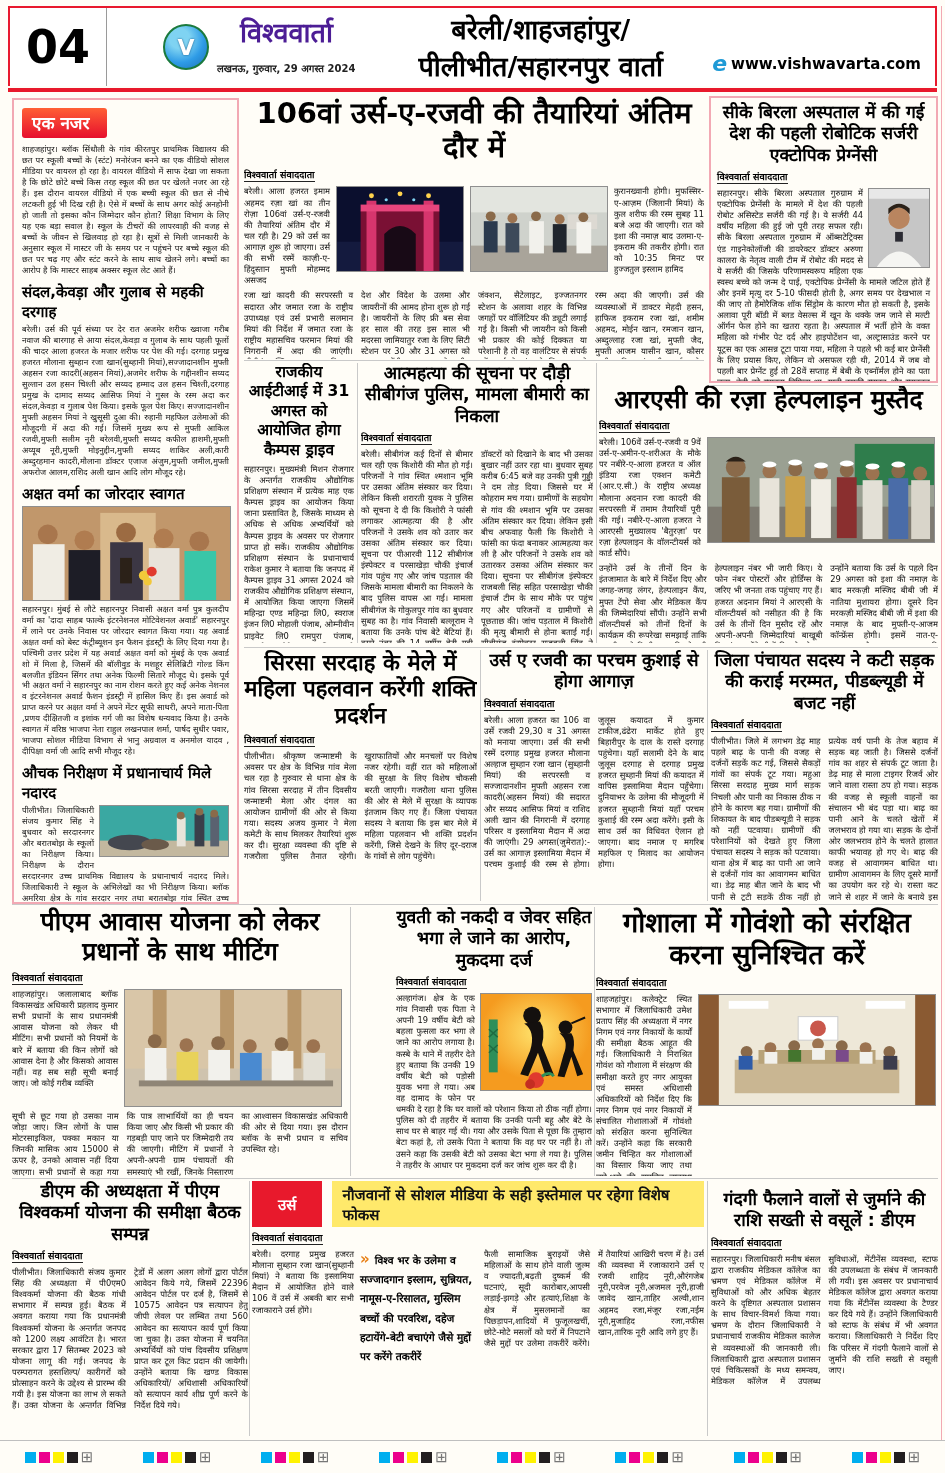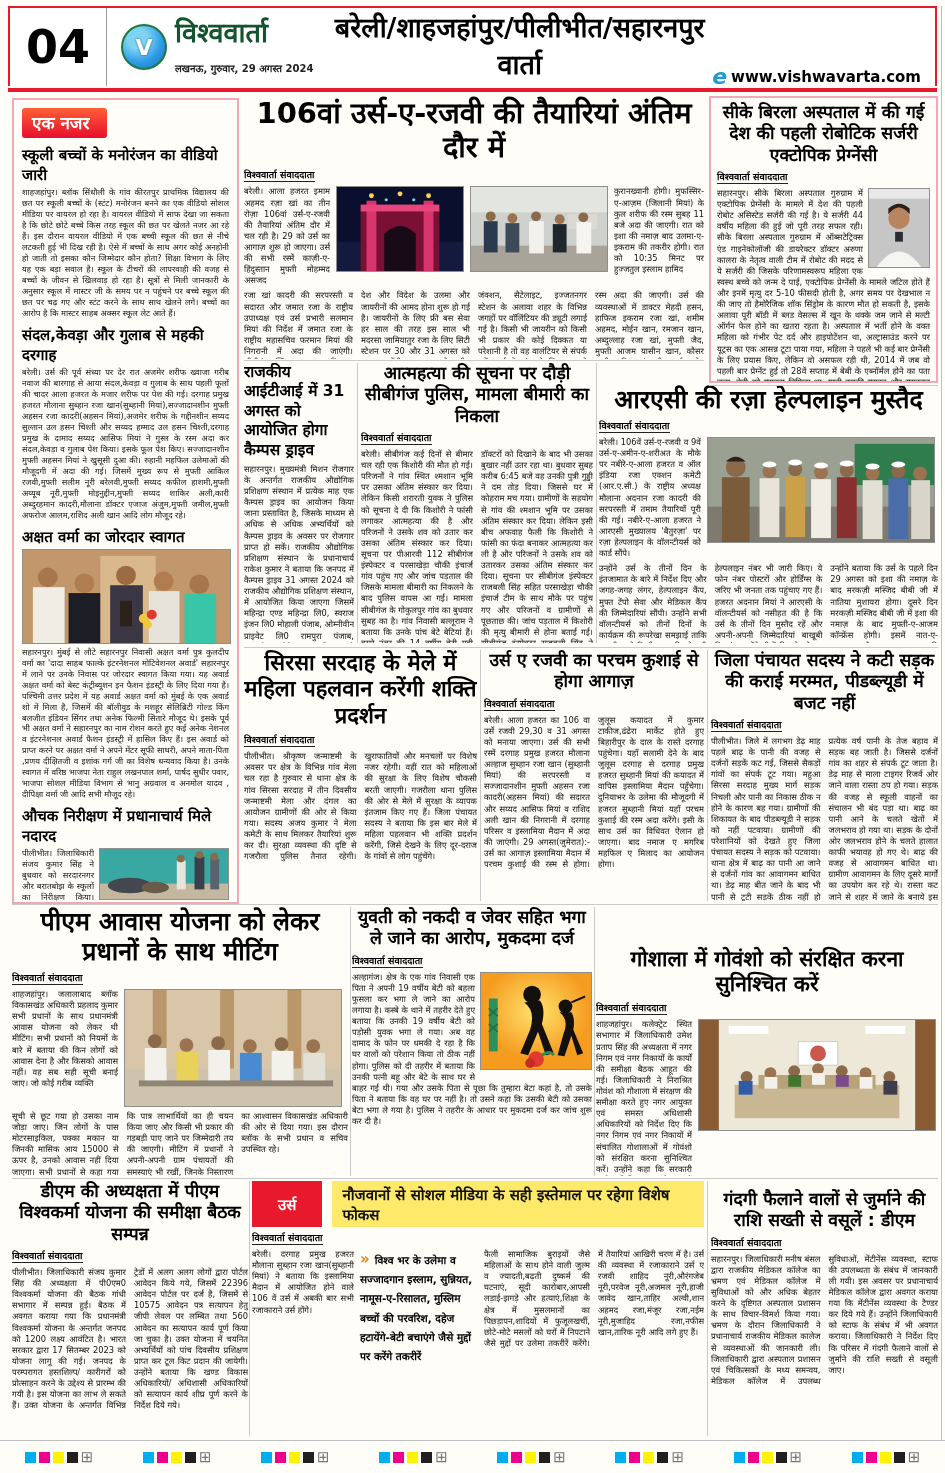--- a/index.html
+++ b/index.html
@@ -4,37 +4,37 @@
 <style>
   * { margin:0; padding:0; box-sizing:border-box; }
   html,body { background:#d9d9d9; }
   .page {
     position:relative; width:945px; height:1473px; margin:0 auto;
     background:#fffdf7; overflow:hidden;
     font-family:"DejaVu Sans", sans-serif; color:#111;
   }
   .abs { position:absolute; overflow:hidden; }
   
-  .masthead { display:flex; border:2px solid #e8192c; border-bottom:none; background:#fff; }
+  .masthead { display:flex; align-items:center; border:2px solid #e8192c; border-bottom:none; background:#fff;gap:42px; }
   .pageno { font-size:46px; font-weight:700; color:#000; padding:0 16px; line-height:1; border-right:1.5px solid #9a9a9a; align-self:stretch; display:flex; align-items:center; }
   .brand { display:flex; align-items:center; gap:8px; padding:0 14px; }
   .globe { width:46px; height:46px; border-radius:50%; background:radial-gradient(circle at 35% 30%, #7fd3f2 0 25%, #2e9be6 60%, #1c6fb4 100%); position:relative; border:2px solid #1b7a3d; }
   .globe span { position:absolute; inset:0; display:flex; align-items:center; justify-content:center; color:#fff; font-weight:700; font-size:22px; text-shadow:0 0 2px #0a4a7a; }
-  .brand-txt .nm { font-size:27px; font-weight:700; color:#14532d; line-height:1.05; }
+  .brand-txt .nm { font-size:27px; font-weight:700; color:#4c1d95; line-height:1.05;margin-left:23px; }
   .brand-txt .ed { font-size:10px; font-weight:700; color:#222; margin-top:13px; }
   .mast-title { flex:1; text-align:center; font-size:27px; font-weight:700; color:#000; }
   .mast-site { display:flex; align-items:flex-end; gap:4px; padding-right:14px; margin-top:34px; }
   .e-icon { font-size:22px; font-weight:700; font-style:italic; color:#1f9ad6; line-height:0.8; }
   .site-txt { font-size:15px; font-weight:700; color:#000; }
   .mast-rule { background:#e8192c; }
   
   .h-xl { font-size:29px; font-weight:700; text-align:center; line-height:1.18; color:#000; }
   .h-lg { font-size:22px; font-weight:700; text-align:center; line-height:1.2; color:#000; }
   .h-md { font-size:17.5px; font-weight:700; text-align:center; line-height:1.22; color:#000; }
-  .h-sm { font-size:14.5px; font-weight:700; text-align:left; line-height:1.25; color:#000; }
+  .h-sm { font-size:14.5px; font-weight:700; text-align:center; line-height:1.25; color:#000; }
   .byline { font-weight:700; font-size:9.5px; color:#000; border-bottom:1px solid #222; width:max-content; margin:4px 0 4px; }
   .body { font-size:8.3px; line-height:1.34; text-align:justify; color:#141414; }
   .cols-2 { column-count:2; column-gap:8px; }
   .cols-3 { column-count:3; column-gap:8px; }
   .cols-4 { column-count:4; column-gap:8px; }
   .photo { border:1px solid #8f8f8f; background:#ccc; flex:none; }
   .photo svg { display:block; width:100%; height:100%; }
   .hline { background:#c9c9c9; height:1px; }
   .vline { background:#c9c9c9; width:1px; }
   
@@ -77,21 +77,20 @@
       <span class="e-icon">e</span>
       <span class="site-txt">www.vishwavarta.com</span>
     </div>
   </div>
   <div class="abs mast-rule" style="left:8px; top:88px; width:929px; height:4px;"></div>
 
   <div class="abs rail" style="left:12px; top:98px; width:227px; height:806px;">
     <div class="rail-tab">एक नजर</div>
 
     <div>
-      <h3>स्कूली बच्चों के मनोरंजन का वीडियो जारी</h3>
       <p class="body">शाहजहांपुर। ब्लॉक सिंधौली के गांव कीरतपुर प्राथमिक विद्यालय की छत पर स्कूली बच्चों के (स्टंट) मनोरंजन बनने का एक वीडियो सोशल मीडिया पर वायरल हो रहा है। वायरल वीडियो में साफ देखा जा सकता है कि छोटे छोटे बच्चे किस तरह स्कूल की छत पर खेलते नजर आ रहे हैं। इस दौरान वायरल वीडियो में एक बच्ची स्कूल की छत से नीचे लटकती हुई भी दिख रही है। ऐसे में बच्चों के साथ अगर कोई अनहोनी हो जाती तो इसका कौन जिम्मेदार कौन होता? शिक्षा विभाग के लिए यह एक बड़ा सवाल है। स्कूल के टीचरों की लापरवाही की वजह से बच्चों के जीवन से खिलवाड़ हो रहा है। सूत्रों से मिली जानकारी के अनुसार स्कूल में मास्टर जी के समय पर न पहुंचने पर बच्चे स्कूल की छत पर चढ़ गए और स्टंट करने के साथ साथ खेलने लगे। बच्चों का आरोप है कि मास्टर साहब अक्सर स्कूल लेट आते हैं।</p>
     </div>
 
     <div>
       <h3>संदल,केवड़ा और गुलाब से महकी दरगाह</h3>
       <p class="body">बरेली। उर्स की पूर्व संध्या पर देर रात अजमेर शरीफ ख्वाजा गरीब नवाज की बारगाह से आया संदल,केवड़ा व गुलाब के साथ पहली फूलों की चादर आला हजरत के मजार शरीफ पर पेश की गई। दरगाह प्रमुख हजरत मौलाना सुब्हान रजा खान(सुब्हानी मियां),सज्जादानशीन मुफ्ती अहसन रजा कादरी(अहसन मियां),अजमेर शरीफ के गद्दीनशीन सय्यद सुल्तान उल हसन चिश्ती और सय्यद हम्माद उल हसन चिश्ती,दरगाह प्रमुख के दामाद सय्यद आसिफ मियां ने गुस्ल के रस्म अदा कर संदल,केवड़ा व गुलाब पेश किया। इसके फूल पेश किए। सज्जादानशीन मुफ्ती अहसन मियां ने खुसूसी दुआ की। रुहानी महफिल उलेमाओं की मौजूदगी में अदा की गई। जिसमें मुख्य रूप से मुफ्ती आकिल रजवी,मुफ्ती सलीम नूरी बरेलवी,मुफ्ती सय्यद कफील हाशमी,मुफ्ती अय्यूब नूरी,मुफ्ती मोइनुद्दीन,मुफ्ती सय्यद शाकिर अली,कारी अब्दुरहमान कादरी,मौलाना डॉक्टर एजाज अंजुम,मुफ्ती जमील,मुफ्ती अफरोज आलम,राशिद अली खान आदि लोग मौजूद रहे।</p>
     </div>
 
     <div>
       <h3>अक्षत वर्मा का जोरदार स्वागत</h3>
@@ -291,21 +290,21 @@
             <rect x="148" y="62" width="22" height="33" fill="#f2f1ec"></rect>
           <circle cx="190" cy="57" r="7" fill="#9c7350"></circle>
             <rect x="180" y="64" width="22" height="31" fill="#e3e0d6"></rect>
           <rect x="14" y="92" width="196" height="6" fill="#8f8576"></rect>
         </svg>
       </div>
     </div>
     <div class="body cols-3" style="margin-top:4px; height:92px;">सूची से छूट गया हो उसका नाम जोड़ा जाए। जिन लोगों के पास मोटरसाइकिल, पक्का मकान या जिनकी मासिक आय 15000 से ऊपर है, उनको आवास नहीं दिया जाएगा। सभी प्रधानों से कहा गया कि पात्र लाभार्थियों का ही चयन किया जाए और किसी भी प्रकार की गड़बड़ी पाए जाने पर जिम्मेदारी तय की जाएगी। मीटिंग में प्रधानों ने अपनी-अपनी ग्राम पंचायतों की समस्याएं भी रखीं, जिनके निस्तारण का आश्वासन विकासखंड अधिकारी की ओर से दिया गया। इस दौरान ब्लॉक के सभी प्रधान व सचिव उपस्थित रहे।</div>
   </div>
 
-  <div class="abs" style="left:352px; top:907px; width:240px; height:269px;">
+  <div class="abs" style="left:352px; top:907px; width:240px; height:269px;padding-left:44px;">
     <div class="h-md">युवती को नकदी व जेवर सहित भगा ले जाने का आरोप, मुकदमा दर्ज</div>
     <div class="byline">विश्ववार्ता संवाददाता</div>
     <div class="photo fr" style="width:112px; height:98px;">
       <svg viewBox="0 0 112 98" preserveAspectRatio="none">
         <defs>
             <radialGradient id="sun" cx="50%" cy="40%">
               <stop offset="0%" stop-color="#ffe26b"></stop>
               <stop offset="100%" stop-color="#f59b1f"></stop>
             </radialGradient>
           </defs>
@@ -319,21 +318,21 @@
         <path d="M92 30 L106 24" stroke="#14100e" stroke-width="2"></path>
         <circle cx="56" cy="88" r="8" fill="#e03a2e"></circle>
           <circle cx="50" cy="92" r="5" fill="#c42d22"></circle>
         <path d="M62 84 q8 -6 12 0" stroke="#2e8f5a" stroke-width="3" fill="none"></path>
       </svg>
     </div>
     <div class="body">अल्हागंज। क्षेत्र के एक गांव निवासी एक पिता ने अपनी 19 वर्षीय बेटी को बहला फुसला कर भगा ले जाने का आरोप लगाया है। कस्बे के थाने में तहरीर देते हुए बताया कि उनकी 19 वर्षीय बेटी को पड़ोसी युवक भगा ले गया। अब वह दामाद के फोन पर धमकी दे रहा है कि घर वालों को परेशान किया तो ठीक नहीं होगा। पुलिस को दी तहरीर में बताया कि उनकी पत्नी बहू और बेटे के साथ घर से बाहर गई थी। गया और उसके पिता से पूछा कि तुम्हारा बेटा कहां है, तो उसके पिता ने बताया कि वह घर पर नहीं है। तो उसने कहा कि उसकी बेटी को उसका बेटा भगा ले गया है। पुलिस ने तहरीर के आधार पर मुकदमा दर्ज कर जांच शुरू कर दी है।</div>
   </div>
 
   <div class="abs" style="left:596px; top:907px; width:342px; height:269px;">
-    <div class="h-lg" style="font-size:21px;margin-top:40px;">गोशाला में गोवंशो को संरक्षित करना सुनिश्चित करें</div>
+    <div class="h-lg" style="font-size:27px;">गोशाला में गोवंशो को संरक्षित करना सुनिश्चित करें</div>
     <div class="byline">विश्ववार्ता संवाददाता</div>
     <div class="row">
       <div class="body" style="width:96px;">शाहजहांपुर। कलेक्ट्रेट स्थित सभागार में जिलाधिकारी उमेश प्रताप सिंह की अध्यक्षता में नगर निगम एवं नगर निकायों के कार्यों की समीक्षा बैठक आहूत की गई। जिलाधिकारी ने निराश्रित गोवंश को गौशाला में संरक्षण की समीक्षा करते हुए नगर आयुक्त एवं समस्त अधिशासी अधिकारियों को निर्देश दिए कि नगर निगम एवं नगर निकायों में संचालित गोशालाओं में गोवंशो को संरक्षित करना सुनिश्चित करें। उन्होंने कहा कि सरकारी जमीन चिन्हित कर गोशालाओं का विस्तार किया जाए तथा चारे-भूसे की समुचित व्यवस्था रहे। समीक्षा के दौरान साफ-सफाई, पथ प्रकाश, पेयजल आदि बिन्दुओं पर भी विस्तार से चर्चा हुई और संबंधित अधिकारियों को आवश्यक दिशा-निर्देश दिए गए। बैठक में नगर आयुक्त सहित समस्त अधिशासी अधिकारी उपस्थित रहे।</div>
       <div class="photo" style="width:238px; height:112px;">
         <svg viewBox="0 0 238 112" preserveAspectRatio="none">
           <rect width="238" height="112" fill="#eee8d8"></rect>
           <rect x="0" y="0" width="20" height="112" fill="#8a5a32"></rect>
             <rect x="218" y="0" width="20" height="112" fill="#8a5a32"></rect>
           <rect x="30" y="6" width="40" height="8" fill="#fff"></rect>
             <rect x="168" y="6" width="40" height="8" fill="#fff"></rect>

